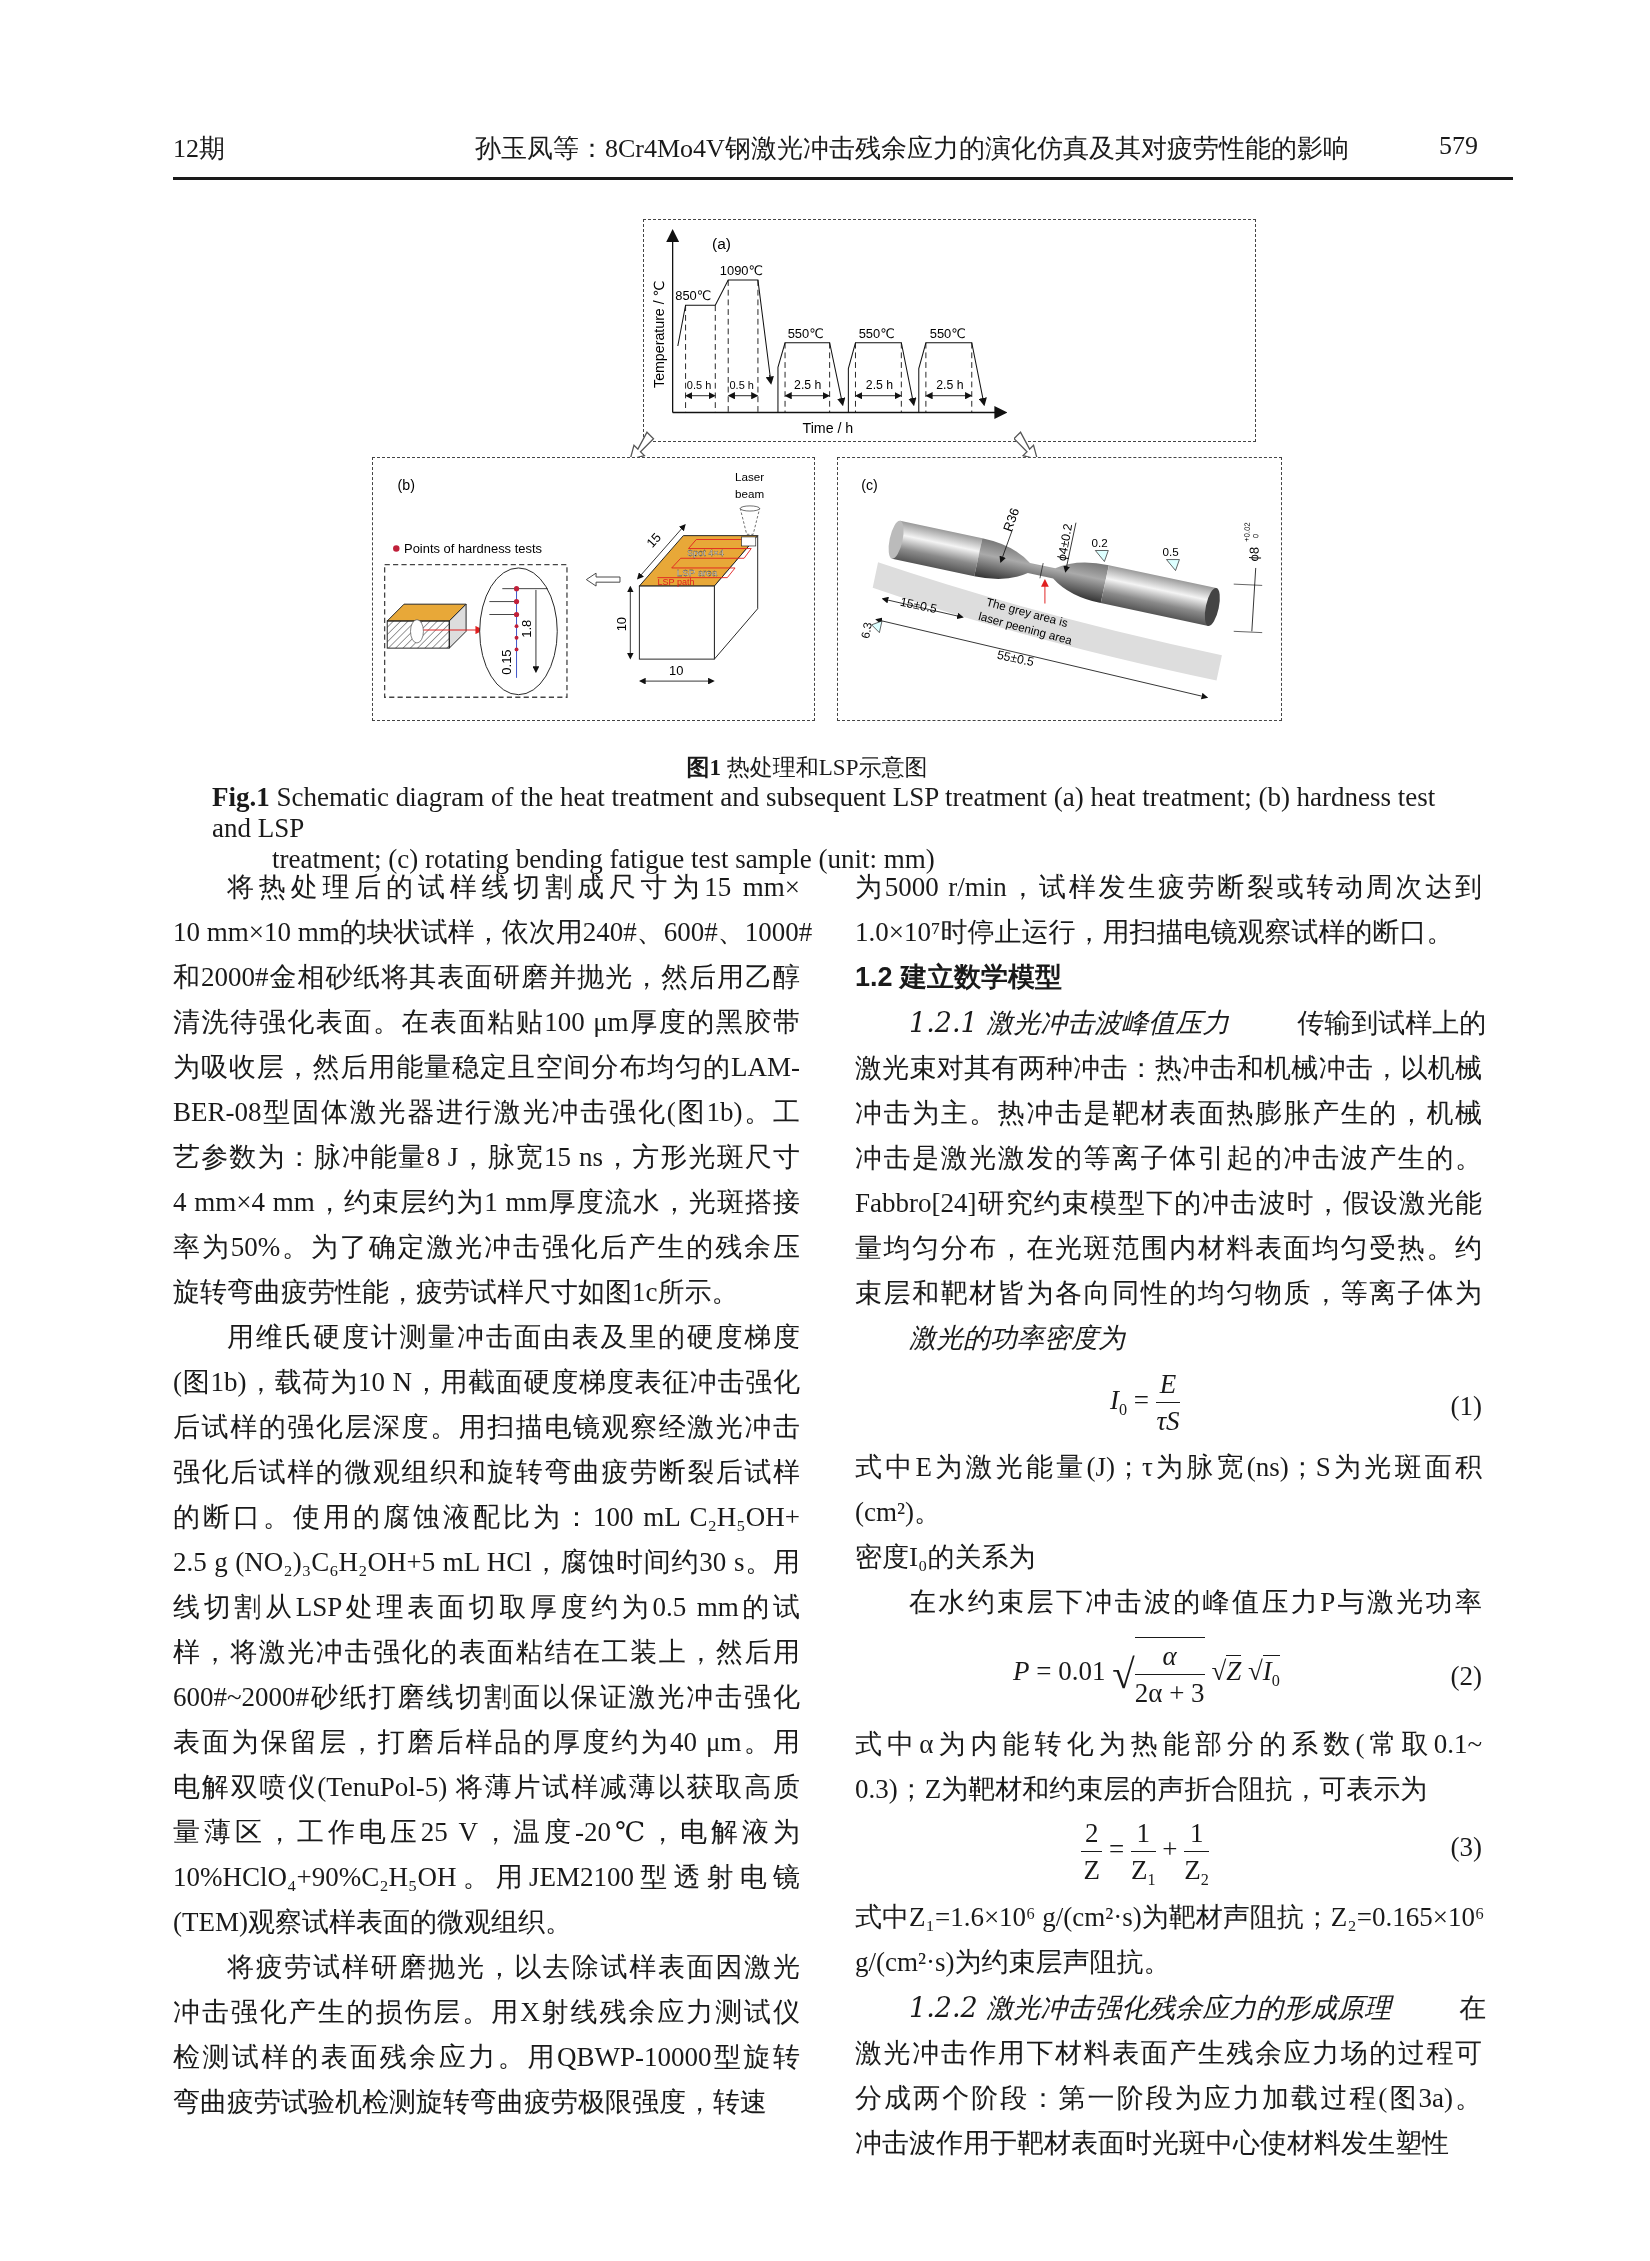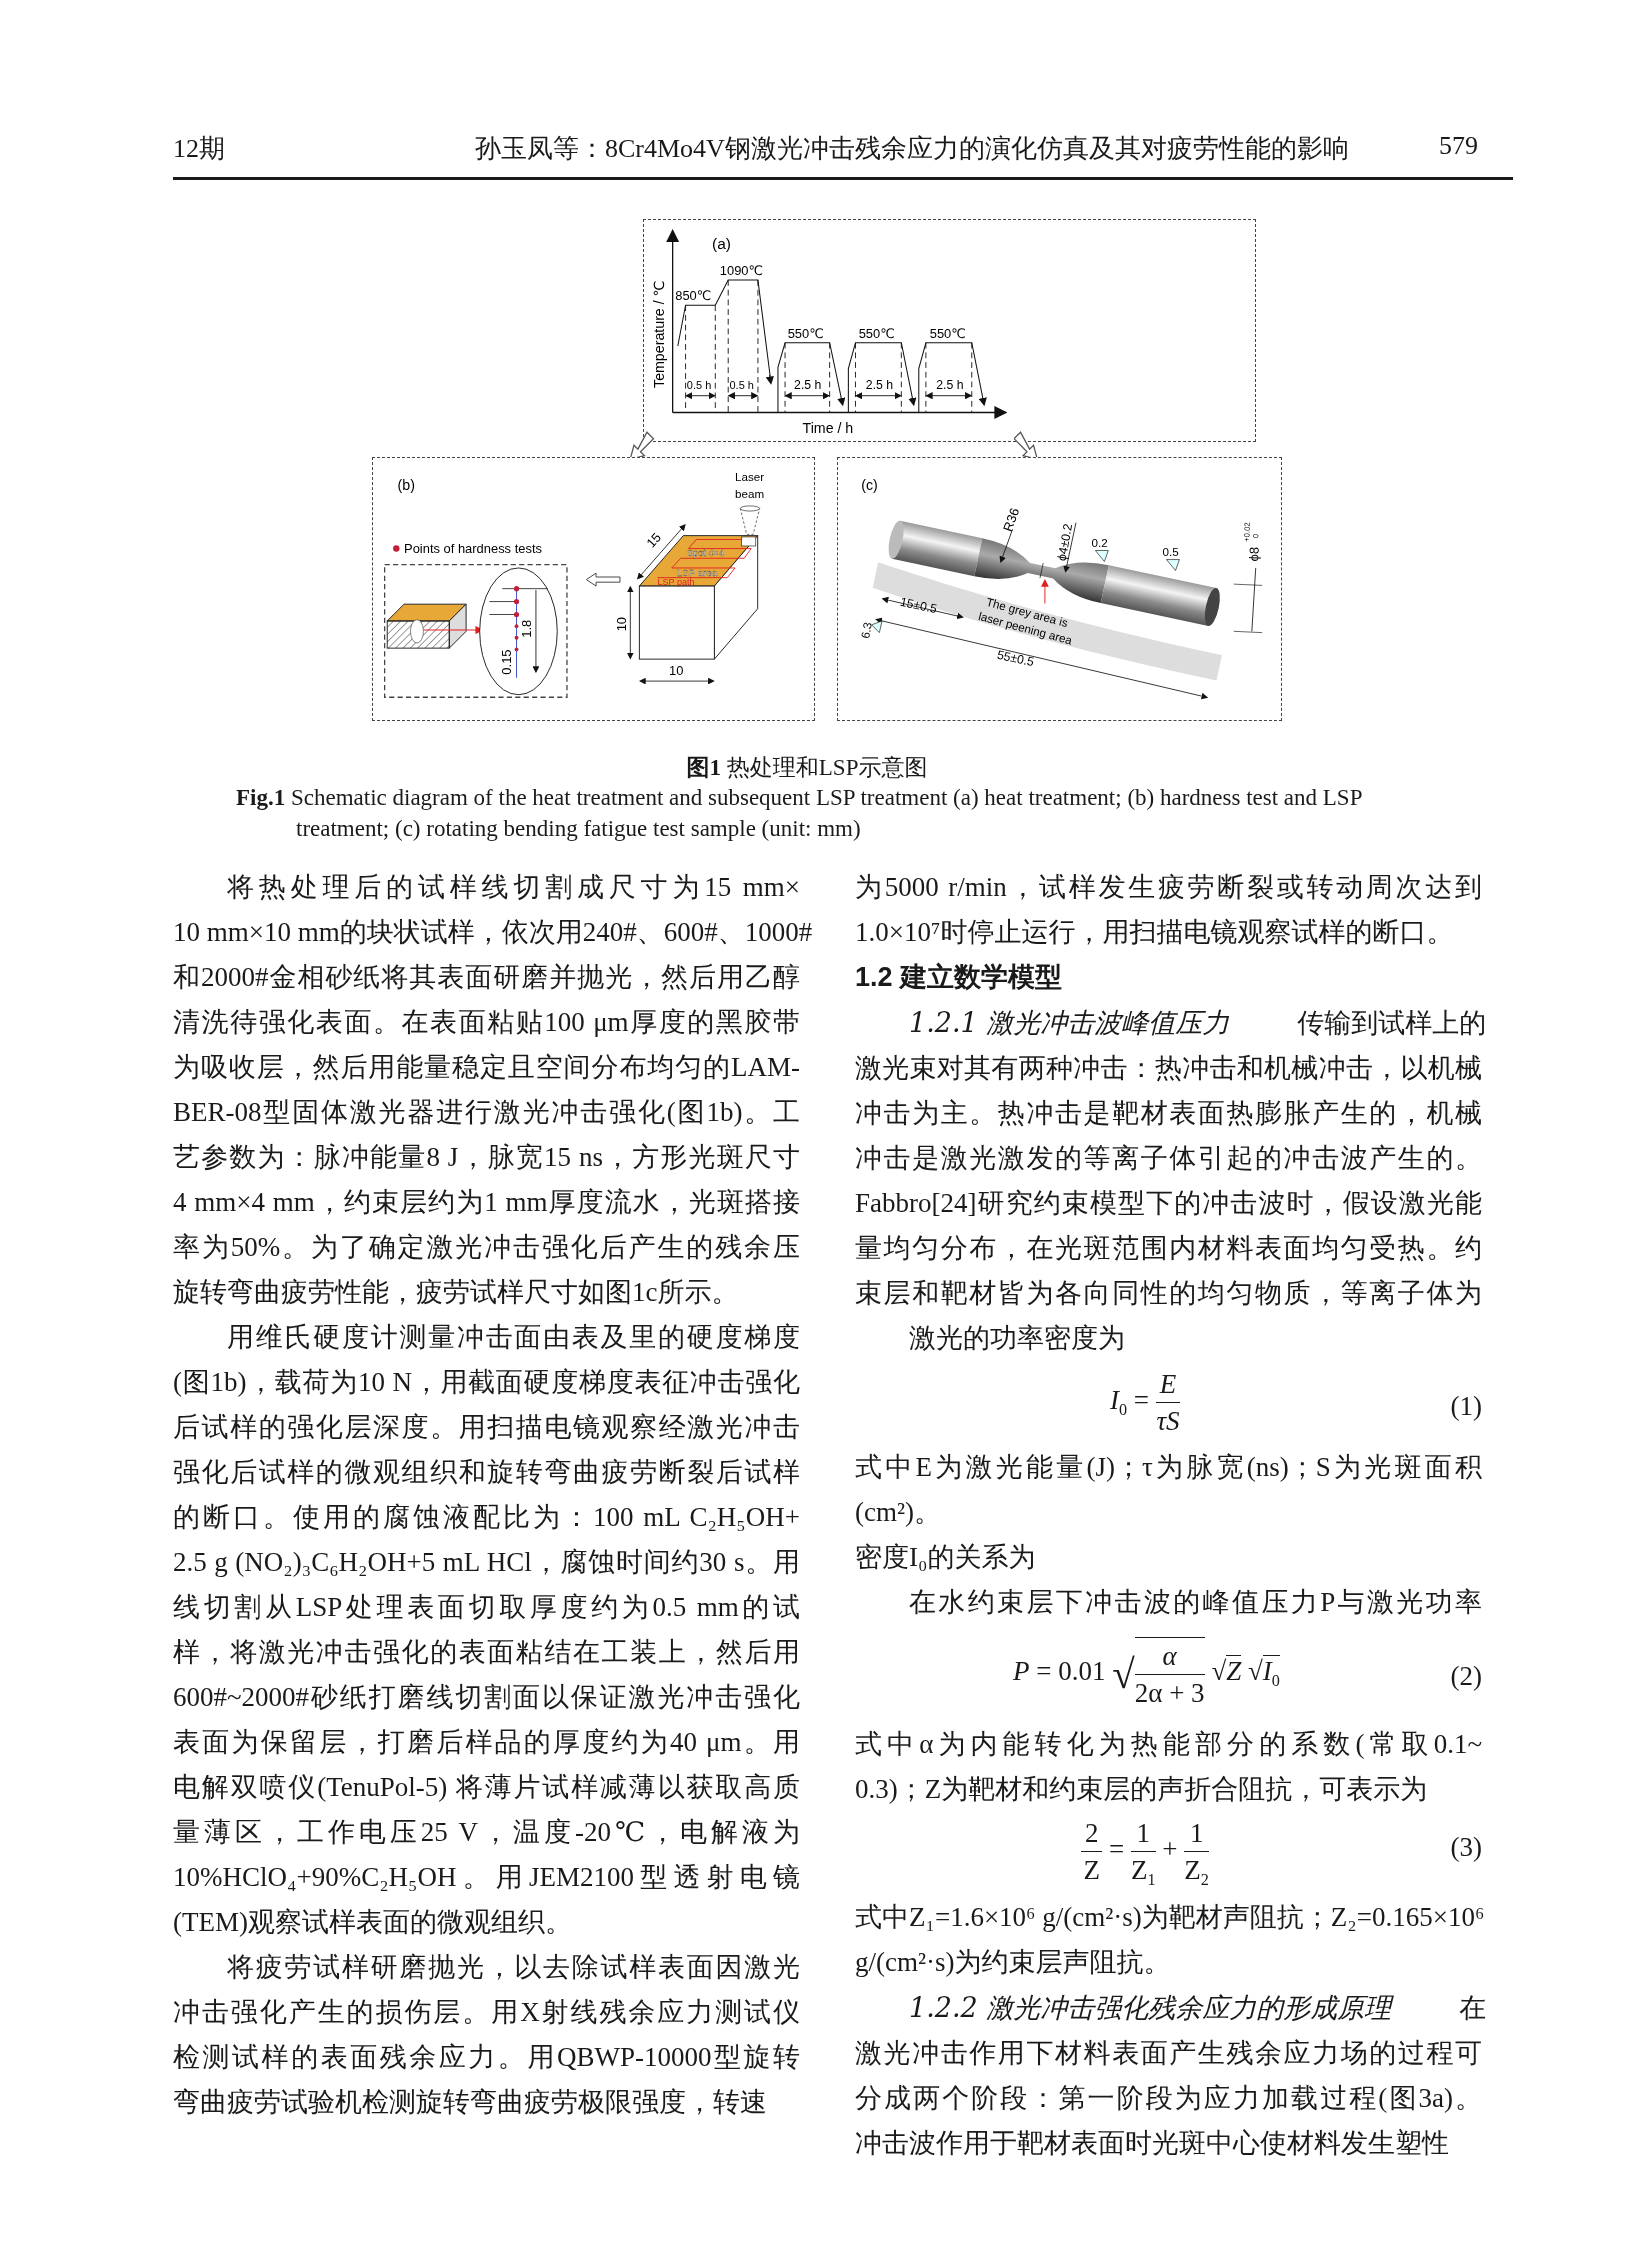--- a/index.html
+++ b/index.html
@@ -16,30 +16,30 @@
   
   .panel { border: 1.9px dashed #444; box-sizing: border-box; background: #fff; }
   .fig-a { left: 643px; top: 219px; width: 613px; height: 223px; }
   .fig-b { left: 372px; top: 457px; width: 443px; height: 264px; }
   .fig-c { left: 837px; top: 457px; width: 445px; height: 264px; }
   svg text { font-family: "Liberation Sans", "DejaVu Sans", sans-serif; }
 
   
   .cap-cn { left: 0; width: 1614px; top: 752px; text-align: center; font-size: 23px; }
   .cap-cn b { font-weight: bold; }
-  .cap-en { left: 212px; top: 782px; width: 1261px; font-size: 23px; line-height: 31px; margin-left: 24px; }
+  .cap-en { left: 212px; top: 782px; width: 1261px; font-size: 27px; line-height: 31px; }
   .cap-en .lab { font-weight: bold; }
   .cap-en .l2 { display: block; padding-left: 60px; }
 
   
   .col { font-size: 27px; line-height: 45px; text-align: justify; }
   .col-left { left: 173px; top: 865px; width: 627px; }
   .col-right { left: 855px; top: 865px; width: 627px; }
   .col p { margin: 0; }
-  .ind { text-indent: 2em; }
+  .ind { text-indent: 2em; font-style: italic; }
   .line { display: block; white-space: nowrap; text-align-last: justify; text-align: justify; }
   .line.last { text-align-last: left; }
   .h2 { font-family: "Liberation Sans", "DejaVu Sans", sans-serif; font-weight: bold; }
   .h3 { font-family: "DejaVu Serif", serif; font-style: italic; }
   sub, sup { font-size: 60%; line-height: 0; }
   i.m { font-style: italic; }
   .eq { position: relative; height: 78px; }
   .eqnum { position: absolute; right: 0; }
   .frac { display: inline-block; vertical-align: middle; text-align: center; }
   .frac .num { display: block; border-bottom: 1.3px solid #1a1a1a; padding: 0 3.9px; line-height: 36px; }

